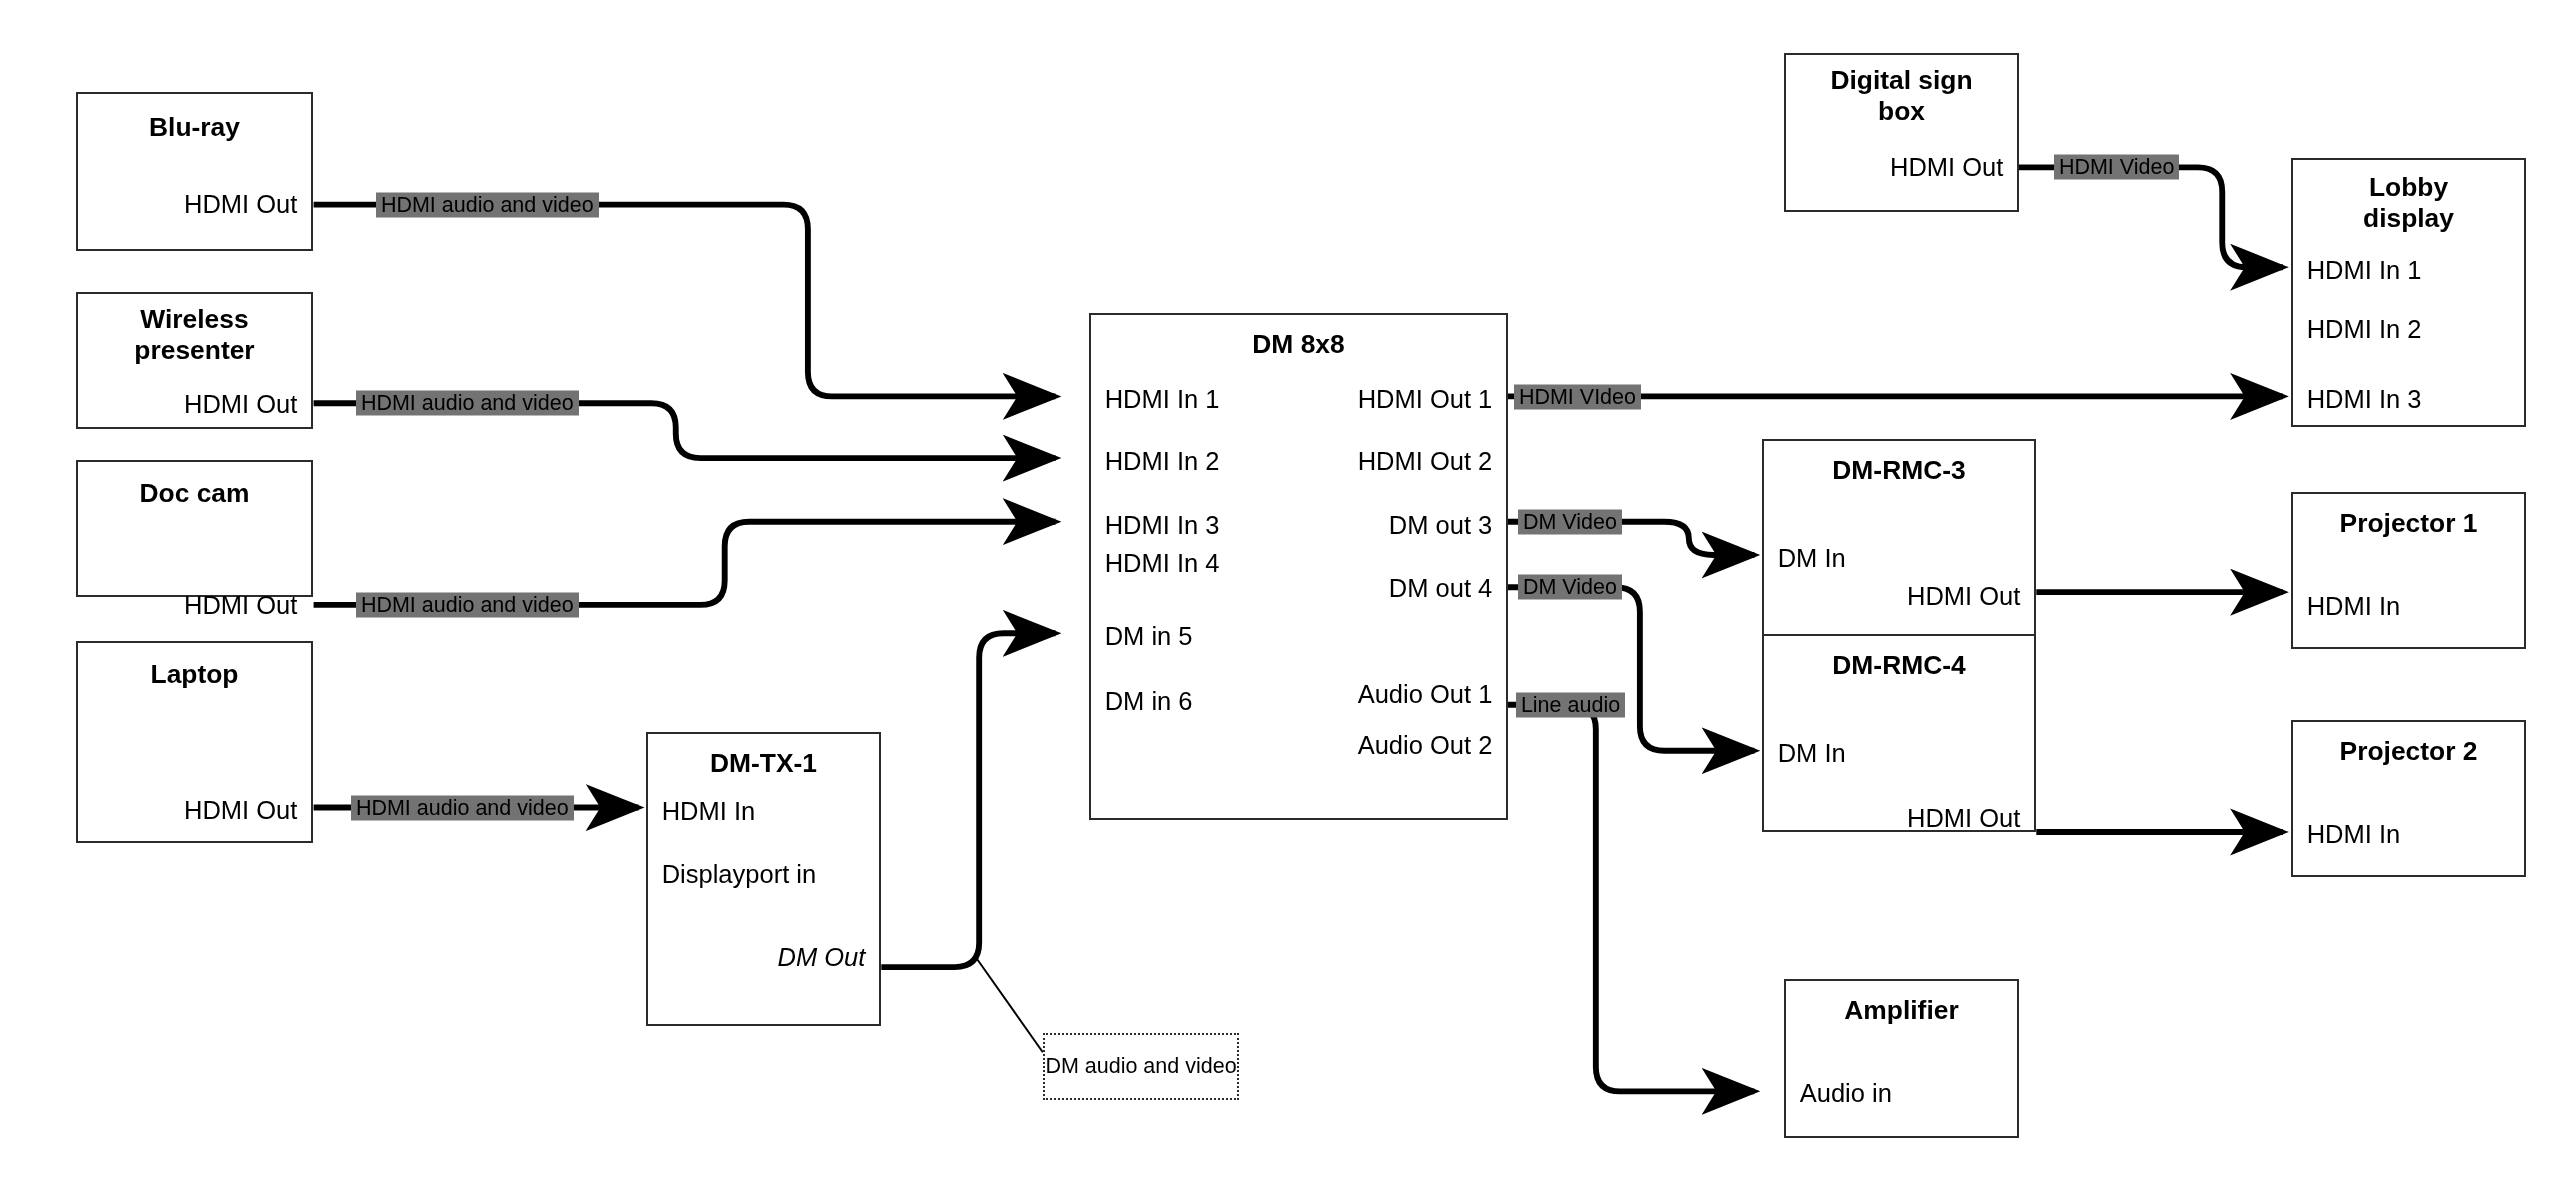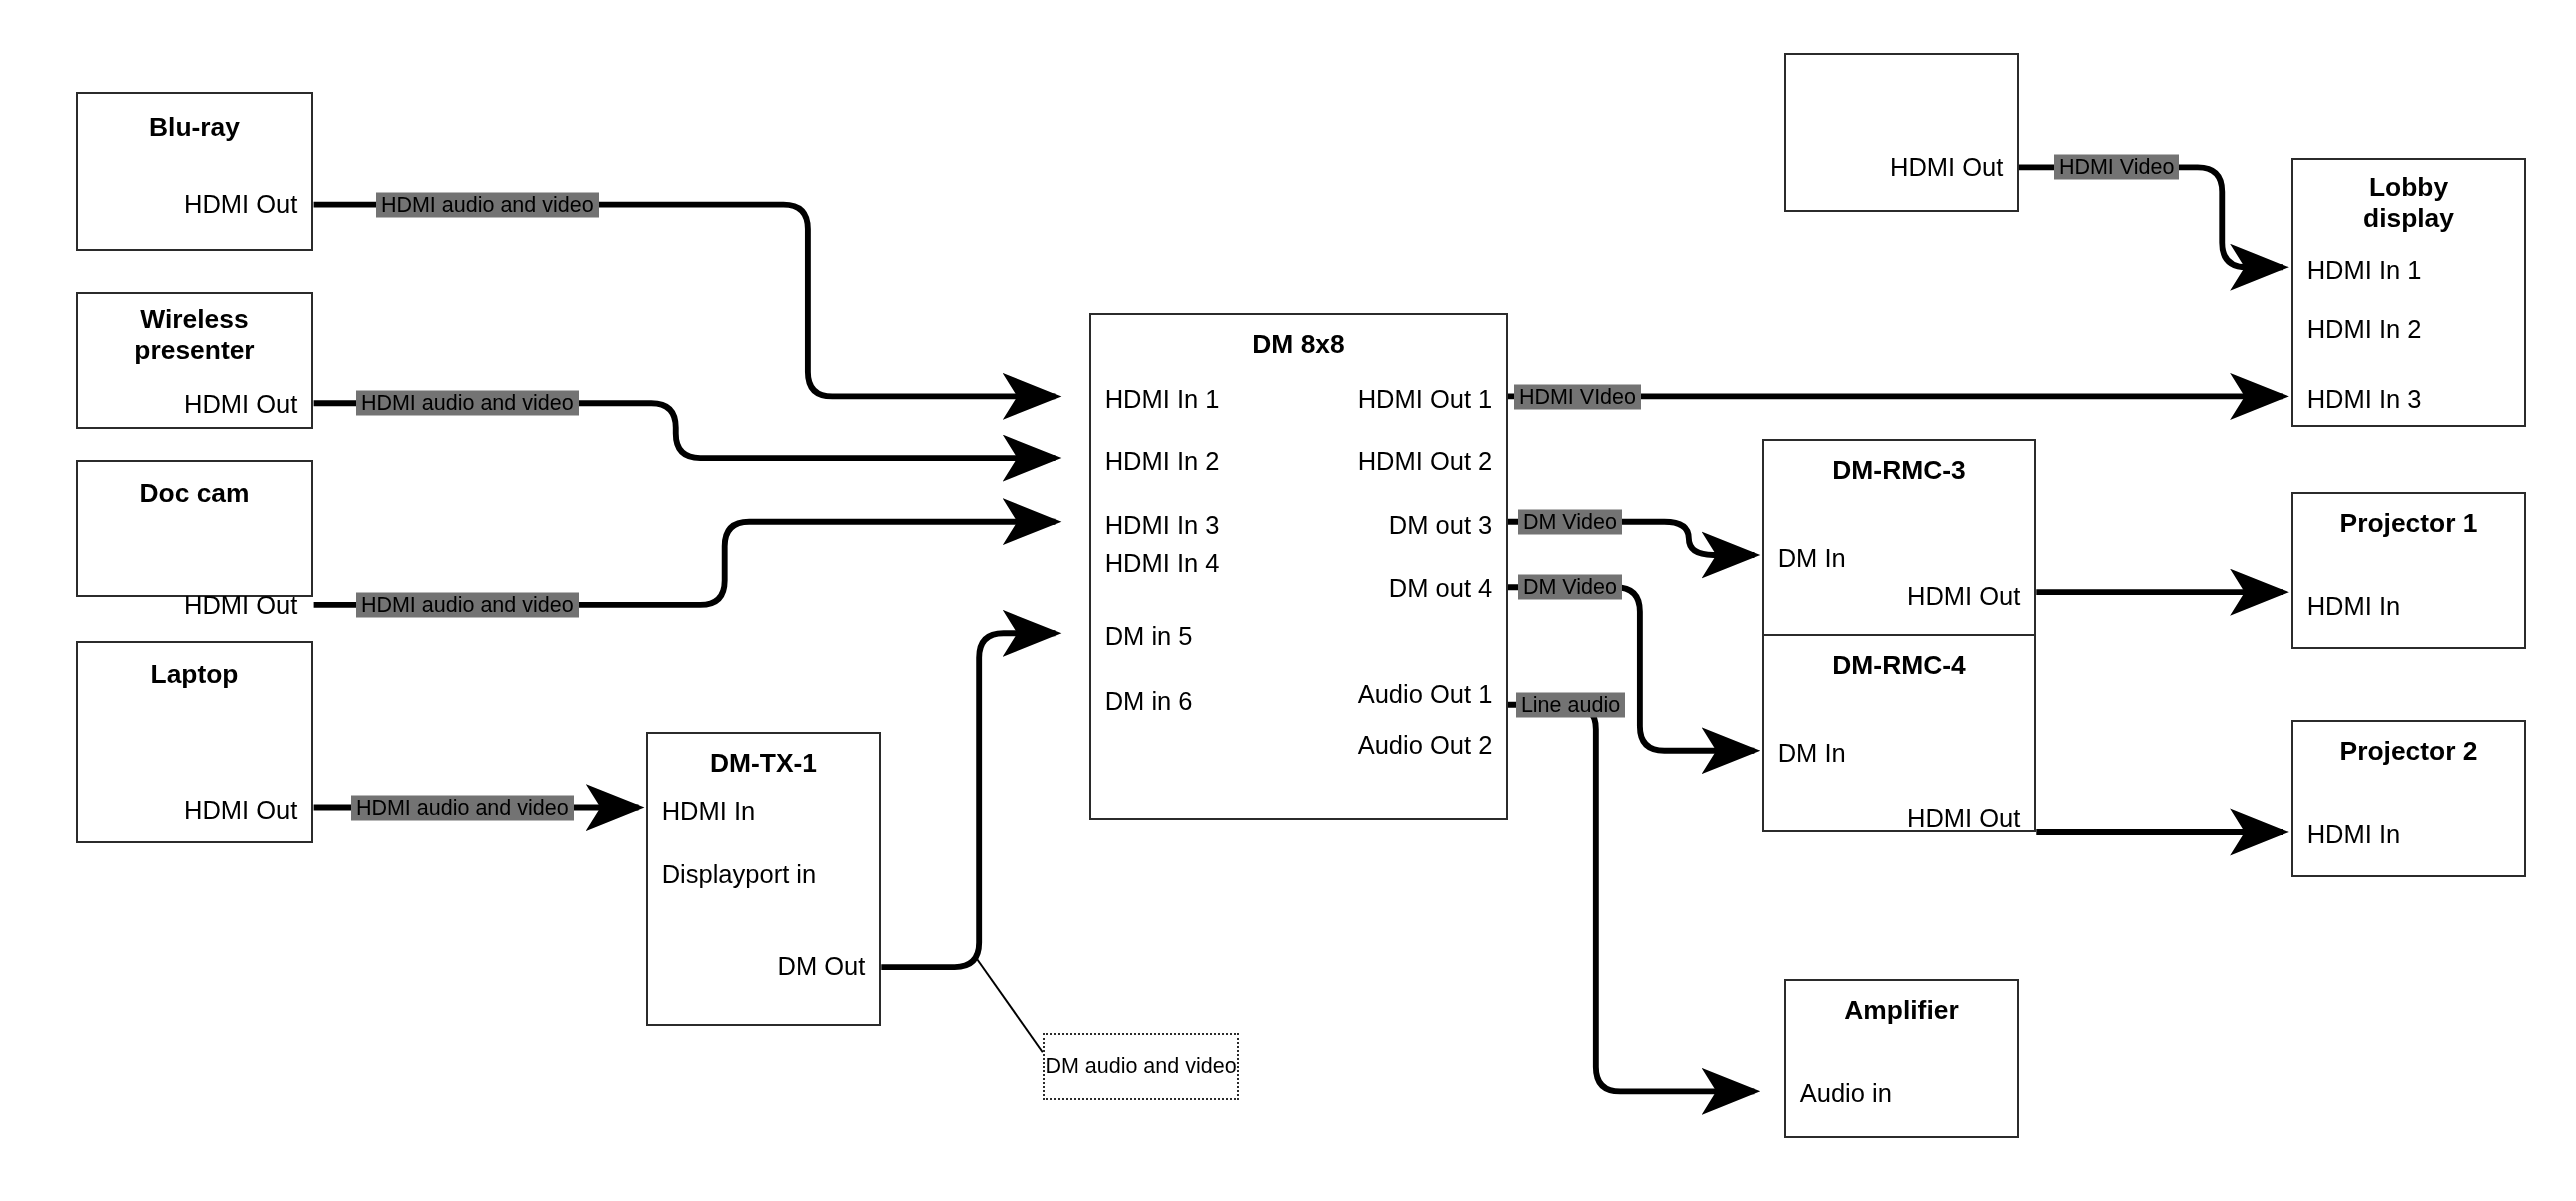--- a/index.html
+++ b/index.html
@@ -127,21 +127,21 @@
 
   <div class="node" style="left:76px; top:641px; width:237px; height:202px;">
     <div class="node-title" style="top:15.7px;">Laptop</div>
     <div class="port right" style="top:153px;">HDMI Out</div>
   </div>
 
   <div class="node" style="left:646px; top:732px; width:235px; height:294px;">
     <div class="node-title" style="top:13.7px;">DM-TX-1</div>
     <div class="port left" style="top:63px;">HDMI In</div>
     <div class="port left" style="top:126px;">Displayport in</div>
-    <div class="port right" style="top:218px;">DM Out</div>
+    <div class="port right" style="top:209px;font-style:italic;">DM Out</div>
   </div>
 
   <div class="node" style="left:1059px; top:313px; width:419px; height:507px;margin-left:30px;">
     <div class="node-title" style="top:13.7px;">DM 8x8</div>
 
     <div class="port left" style="top:70px;">HDMI In 1</div>
     <div class="port left" style="top:132px;">HDMI In 2</div>
     <div class="port left" style="top:196px;">HDMI In 3</div>
     <div class="port left" style="top:234px;">HDMI In 4</div>
     <div class="port left" style="top:307px;">DM in 5</div>
@@ -149,20 +149,22 @@
 
     <div class="port right" style="top:70px;">HDMI Out 1</div>
     <div class="port right" style="top:132px;">HDMI Out 2</div>
     <div class="port right" style="top:196px;">DM out 3</div>
     <div class="port right" style="top:259px;">DM out 4</div>
     <div class="port right" style="top:365px;">Audio Out 1</div>
     <div class="port right" style="top:416px;">Audio Out 2</div>
   </div>
 
   <div class="node" style="left:1784px; top:53px; width:235px; height:159px;">
+    <div class="node-title" style="top:9.8px; white-space:pre-line;">Digital sign
+box</div>
     <div class="port right" style="top:98px;">HDMI Out</div>
   </div>
 
   <div class="node" style="left:2291px; top:158px; width:235px; height:269px;">
     <div class="node-title" style="top:11.7px; white-space:pre-line;">Lobby
 display</div>
     <div class="port left" style="top:96px;">HDMI In 1</div>
     <div class="port left" style="top:155px;">HDMI In 2</div>
     <div class="port left" style="top:225px;">HDMI In 3</div>
   </div>

